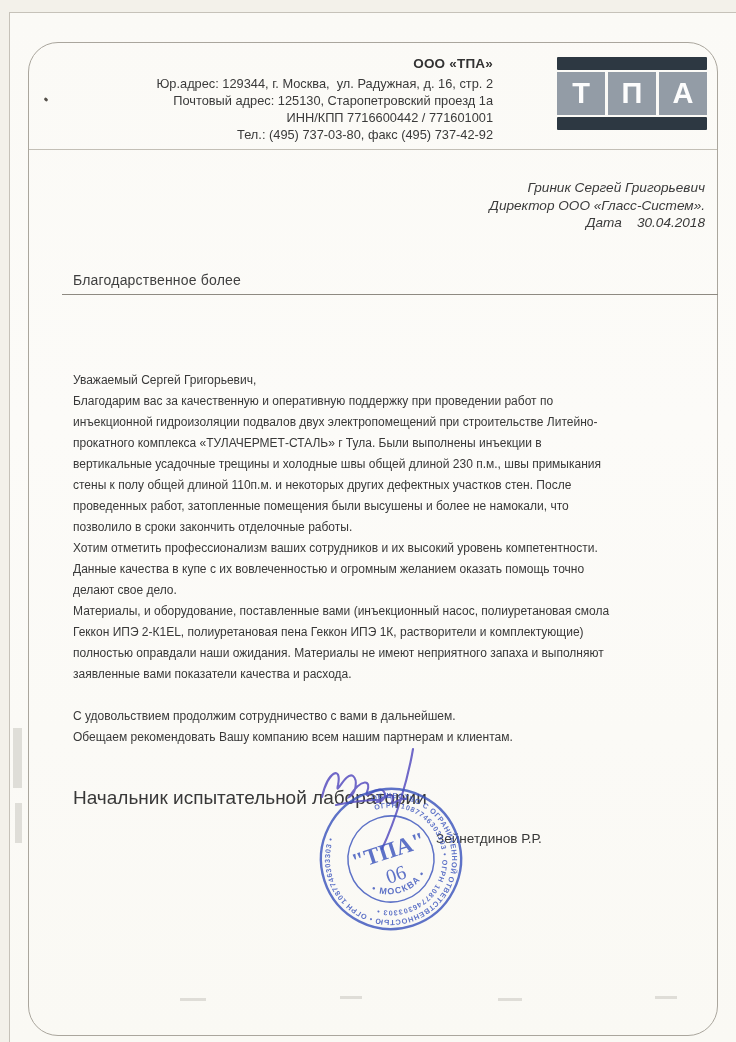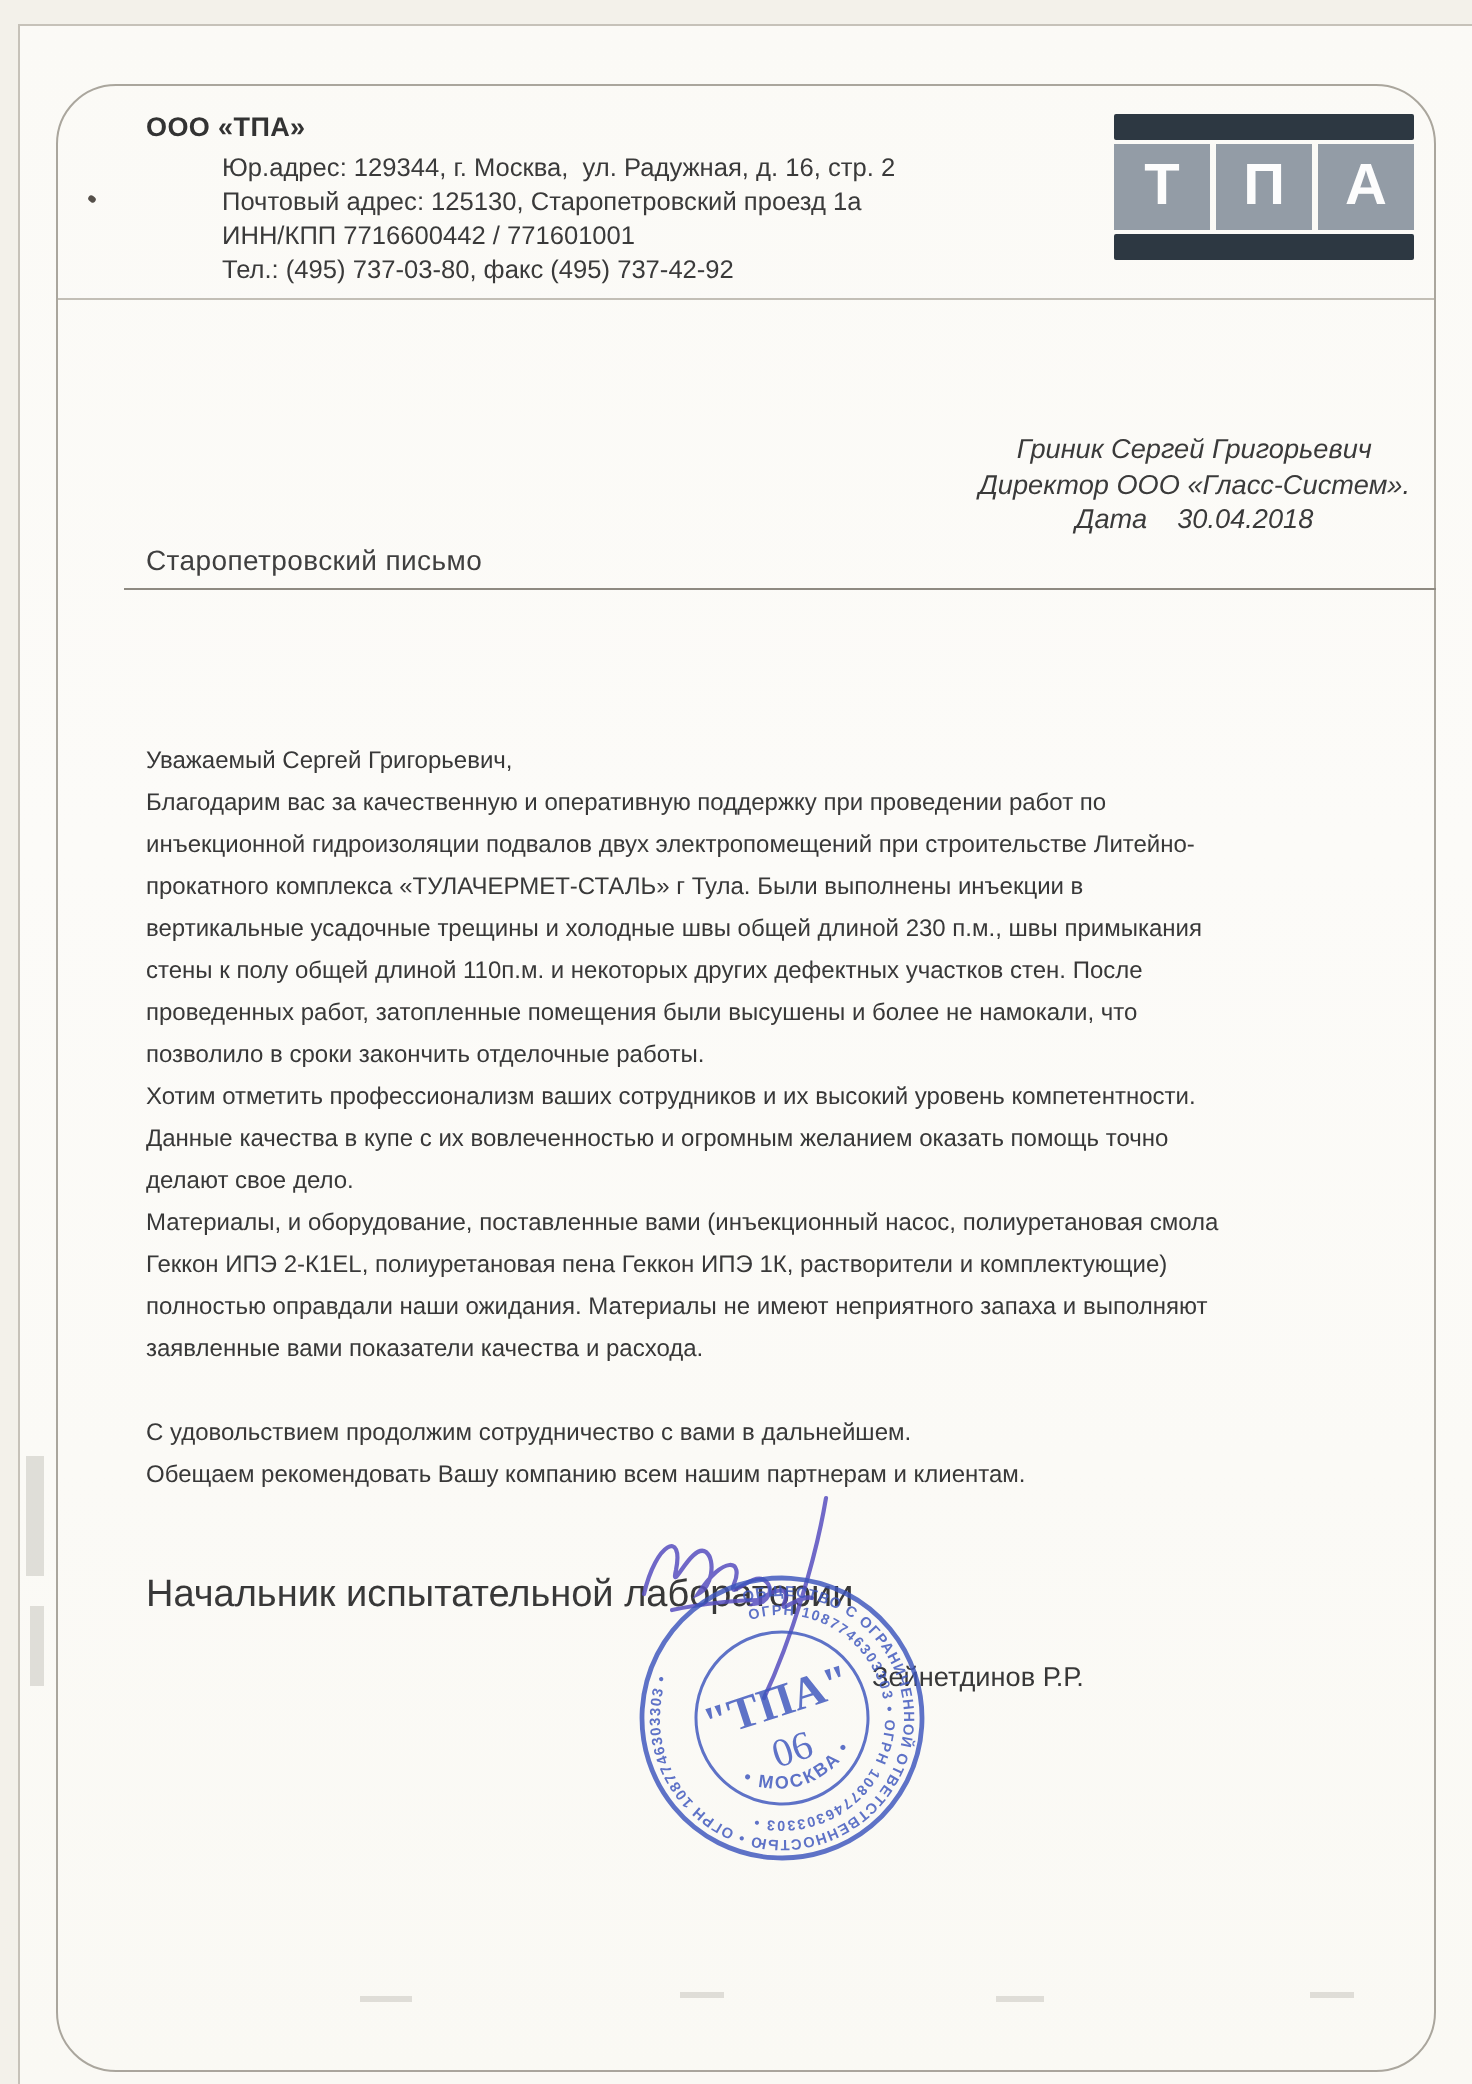--- a/index.html
+++ b/index.html
@@ -17,21 +17,21 @@
     border-left:1px solid #c6c2b9;
     border-top:1px solid #c6c2b9;
   }
   .frame{
     position:absolute;left:18px;top:29px;width:688px;height:992px;
     border:1px solid #aaa69d;
     border-radius:30px;
   }
   
   .company{
-    position:absolute;left:44px;top:13px;width:420px;
+    position:absolute;left:44px;top:13px;width:420px;text-align:right;
   }
   .company-name{font-size:13.5px;font-weight:bold;color:#333;margin-bottom:4px;letter-spacing:.2px;}
   .company-lines{font-size:12.8px;line-height:17px;white-space:pre-line;color:#3a3a3a;margin-left:38px;}
   .logo{
     position:absolute;right:10px;top:14px;width:150px;
   }
   .logo-bar{height:13px;background:#2d3842;border-radius:1px;}
   .logo-row{display:flex;gap:3px;margin:2px 0;}
   .logo-cell{
     flex:1;height:43px;background:#939ca6;
@@ -40,21 +40,21 @@
     font-family:"Liberation Sans", sans-serif;
   }
   .header-rule{
     position:absolute;left:0;right:0;top:106px;height:0;
     border-top:1px solid #c3bfb6;
   }
   
   .recipient{
     position:absolute;right:12px;top:136px;
     font-style:italic;font-size:13.6px;line-height:17.5px;
-    text-align:center;white-space:pre-line;color:#3a3a3a;margin-top:37px;
+    text-align:right;white-space:pre-line;color:#3a3a3a;
   }
   
   .title{
     position:absolute;left:44px;top:229px;
     font-size:14px;color:#3f3f3f;letter-spacing:.2px;
   }
   .title-rule{
     position:absolute;left:33px;top:251px;width:656px;height:0;
     border-top:1.4px solid #8e8a82;
   }
@@ -95,21 +95,21 @@
       </div>
       <div class="logo-bar"></div>
     </div>
 
     <div class="header-rule"></div>
 
     <div class="recipient">Гриник Сергей Григорьевич
 Директор ООО «Гласс-Систем».
 Дата&nbsp;&nbsp;&nbsp; 30.04.2018</div>
 
-    <div class="title">Старопетровский письмо</div>
+    <div class="title">Благодарственное более</div>
     <div class="title-rule"></div>
 
     <div class="body-text">Уважаемый Сергей Григорьевич,
 Благодарим вас за качественную и оперативную поддержку при проведении работ по
 инъекционной гидроизоляции подвалов двух электропомещений при строительстве Литейно-
 прокатного комплекса «ТУЛАЧЕРМЕТ-СТАЛЬ» г Тула. Были выполнены инъекции в
 вертикальные усадочные трещины и холодные швы общей длиной 230 п.м., швы примыкания
 стены к полу общей длиной 110п.м. и некоторых других дефектных участков стен. После
 проведенных работ, затопленные помещения были высушены и более не намокали, что
 позволило в сроки закончить отделочные работы.

